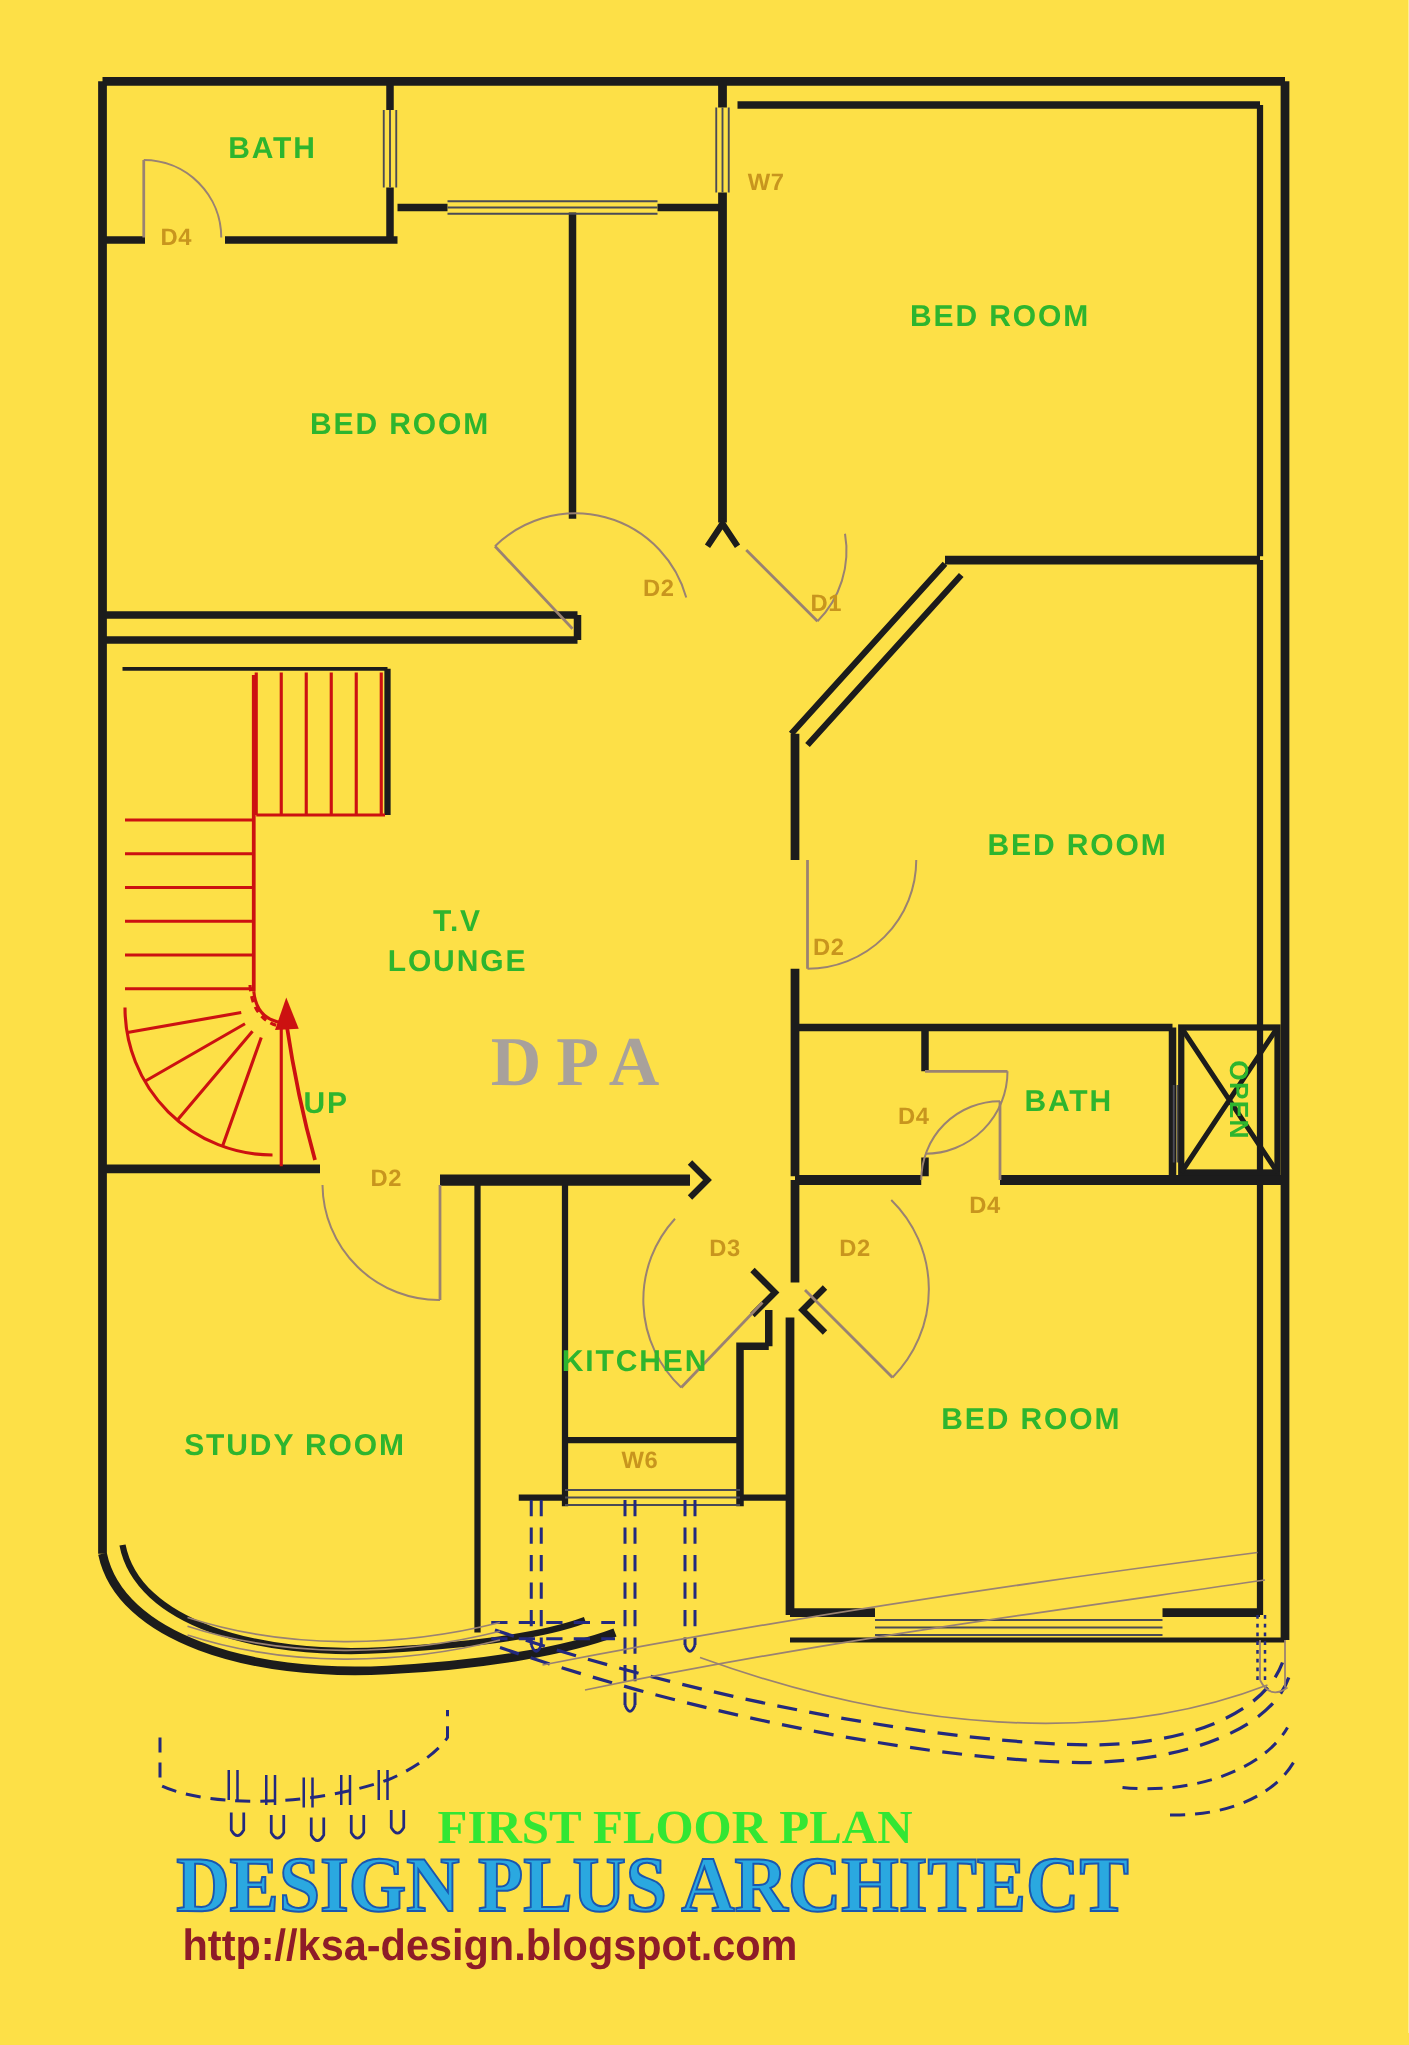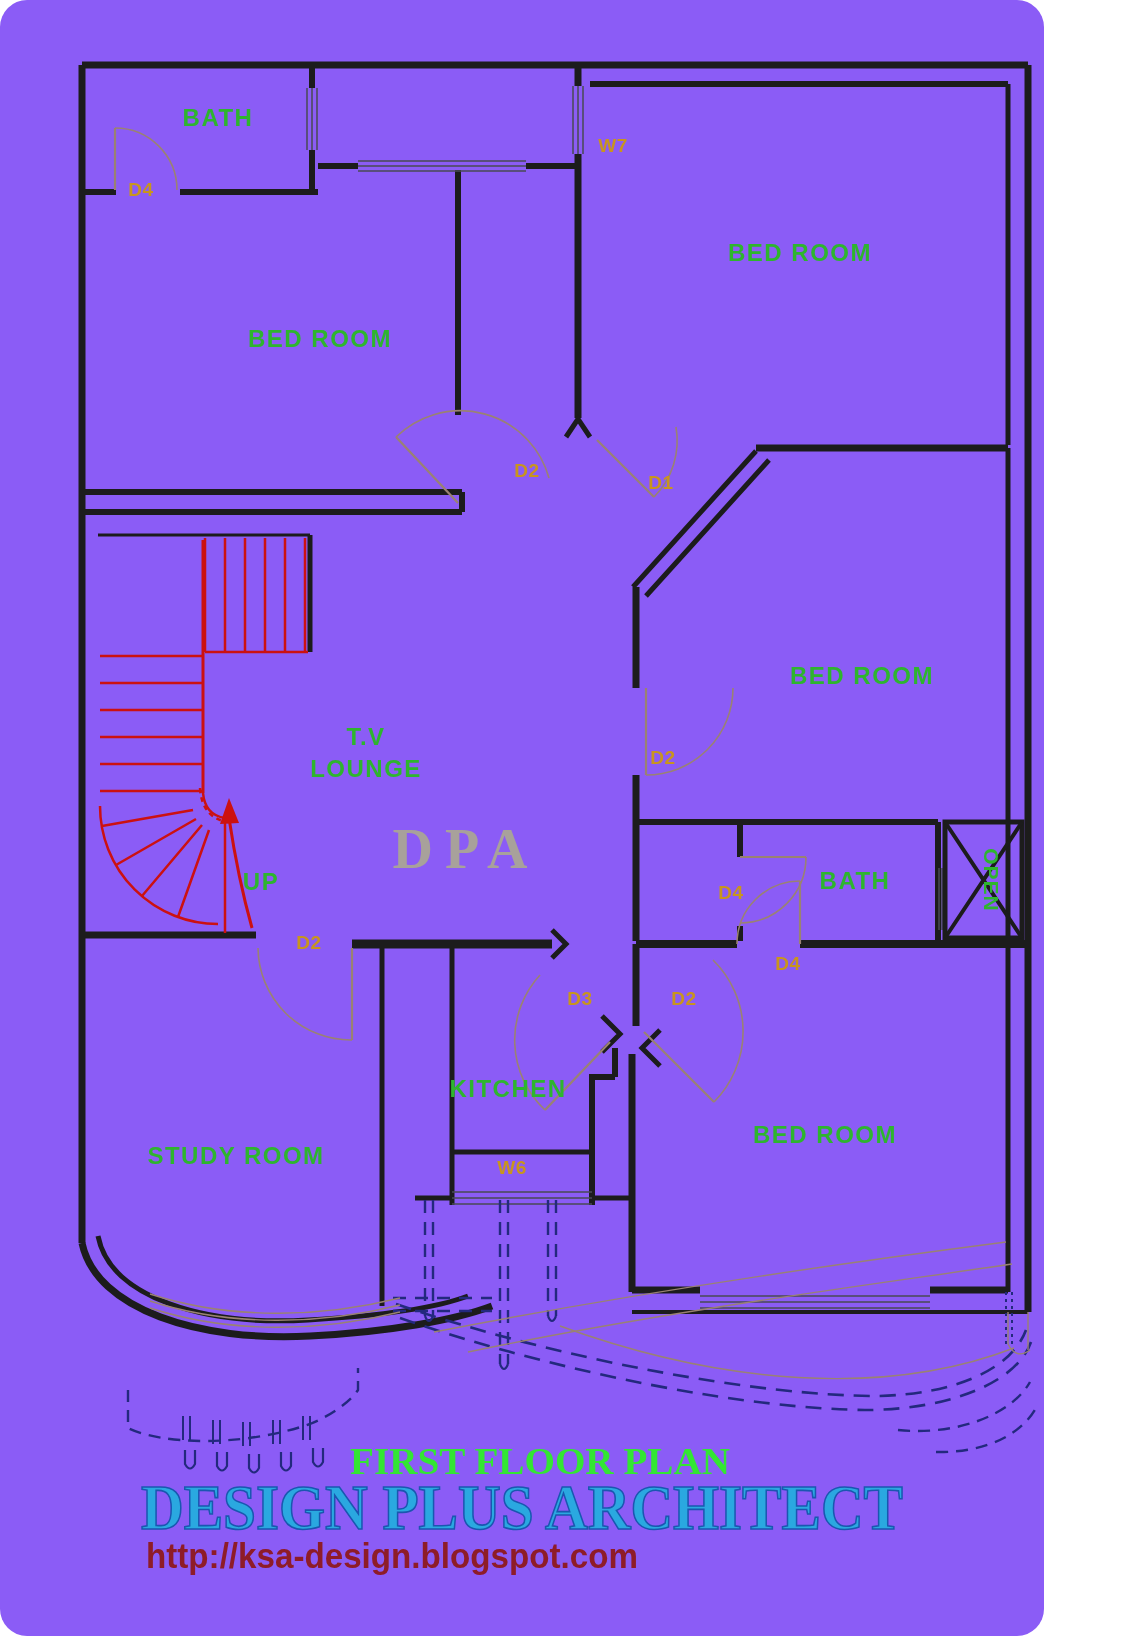--- a/index.html
+++ b/index.html
@@ -1,17 +1,17 @@
 <!DOCTYPE html>
 <html><head>
 <meta charset="utf-8">
 <style>
   html,body{margin:0;padding:0;background:#ffffff;}
-  .page{position:relative;width:1044px;height:1636px;background:#8b5cf6;overflow:hidden;
-        font-family:"Liberation Sans", sans-serif;border-radius:27px;}
+  .page{position:relative;width:1127px;height:1636px;background:#fde047;overflow:hidden;
+        font-family:"Liberation Sans", sans-serif;}
   svg{position:absolute;left:0;top:0;}
   text{user-select:none;}
   .room-label{font-family:"Liberation Sans",sans-serif;font-weight:bold;font-size:24px;
               fill:#2eb52e;letter-spacing:1.5px;text-anchor:middle;}
   .open-label{font-family:"Liberation Sans",sans-serif;font-weight:bold;font-size:21px;
               fill:#2eb52e;letter-spacing:1px;text-anchor:middle;}
   .door-label{font-family:"Liberation Sans",sans-serif;font-weight:bold;font-size:19px;
               fill:#c8951e;letter-spacing:.5px;text-anchor:middle;}
   .watermark{font-family:"Liberation Serif",serif;font-weight:bold;font-size:56px;
              fill:#a8a19b;letter-spacing:12px;text-anchor:middle;}

